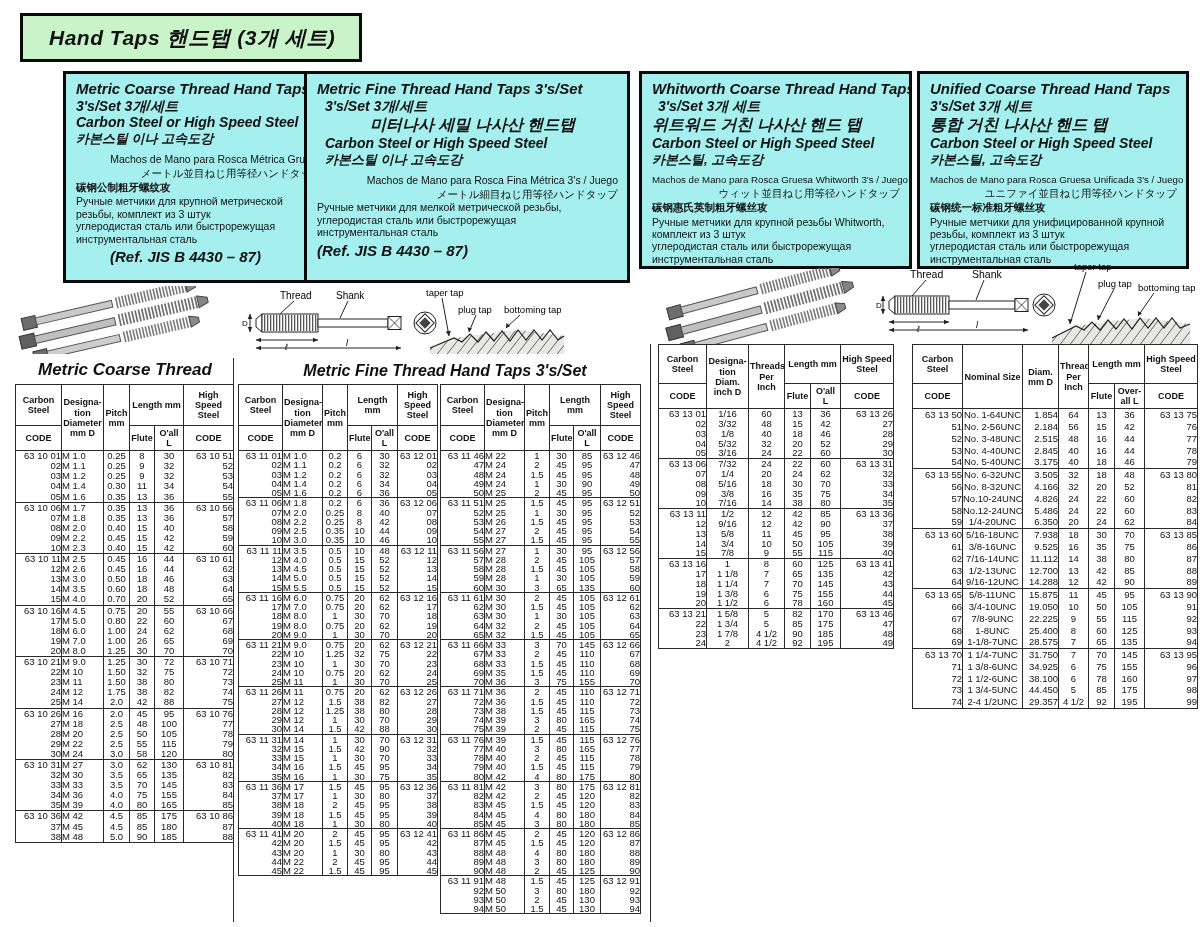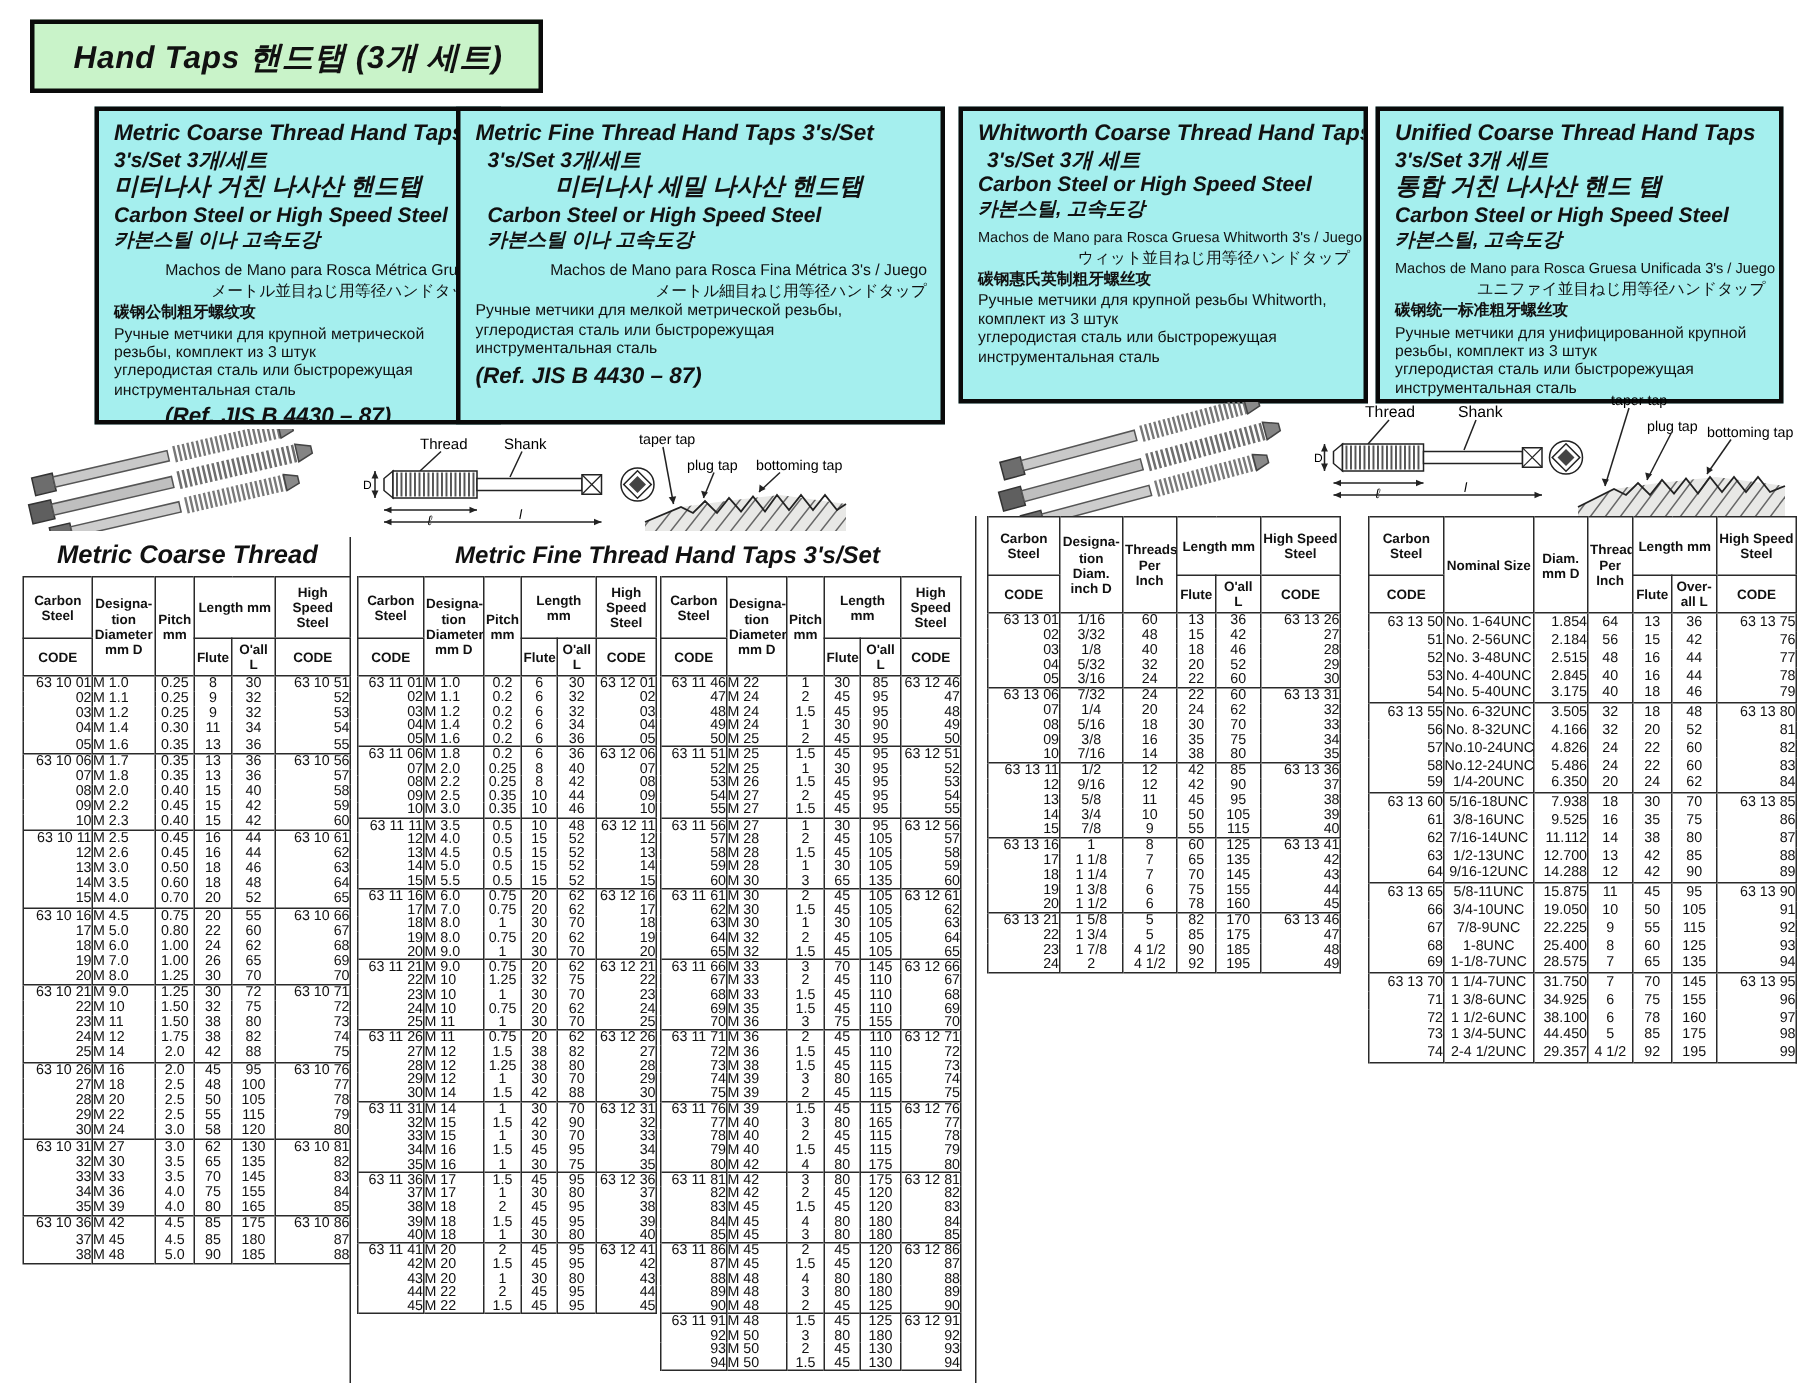--- a/index.html
+++ b/index.html
@@ -52,21 +52,20 @@
 </head>
 <body>
 
 <div class="abs banner">
   <div class="banner-text">Hand Taps  핸드탭  (3개 세트)</div>
 </div>
 
 <div class="abs ibox" style="left:27px;top:71px;width:271px;height:212px;margin-left:36px;">
   <div class="bx-t1">Metric Coarse Thread Hand Taps</div>
   <div class="bx-t2">3's/Set  3개/세트</div>
-  <div class="bx-ko">미터나사 거친 나사산 핸드탭</div>
   <div class="bx-steel">Carbon Steel or High Speed Steel</div>
   <div class="bx-steelko">카본스틸 이나 고속도강</div>
   <div class="bx-sm">Machos de Mano para Rosca Métrica Gruesa</div>
   <div class="bx-sm">メートル並目ねじ用等径ハンドタップ</div>
   <div class="bx-zh">碳钢公制粗牙螺纹攻</div>
   <div class="bx-ru">Ручные метчики для крупной метрической
 резьбы, комплект из 3 штук
 углеродистая сталь или быстрорежущая
 инструментальная сталь</div>
   <div class="bx-ref ref-ind">(Ref. JIS B 4430 – 87)</div>
@@ -82,20 +81,21 @@
   <div class="bx-sm">メートル細目ねじ用等径ハンドタップ</div>
   <div class="bx-ru">Ручные метчики для мелкой метрической резьбы,
 углеродистая сталь или быстрорежущая
 инструментальная сталь</div>
   <div class="bx-ref">(Ref. JIS B 4430 – 87)</div>
 </div>
 
 <div class="abs ibox" style="left:639px;top:71px;width:273px;height:198px;">
   <div class="bx-t1">Whitworth Coarse Thread Hand Taps</div>
   <div class="bx-t2" style="padding-left:6px;">3's/Set  3개 세트</div>
+  <div class="bx-ko">위트워드 거친 나사산 핸드 탭</div>
   <div class="bx-steel">Carbon Steel or High Speed Steel</div>
   <div class="bx-steelko">카본스틸, 고속도강</div>
   <div class="bx-sm" style="font-size:9.7px;">Machos de Mano para Rosca Gruesa Whitworth 3's / Juego</div>
   <div class="bx-sm">ウィット並目ねじ用等径ハンドタップ</div>
   <div class="bx-zh">碳钢惠氏英制粗牙螺丝攻</div>
   <div class="bx-ru">Ручные метчики для крупной резьбы Whitworth,
 комплект из 3 штук
 углеродистая сталь или быстрорежущая
 инструментальная сталь</div>
 </div>

